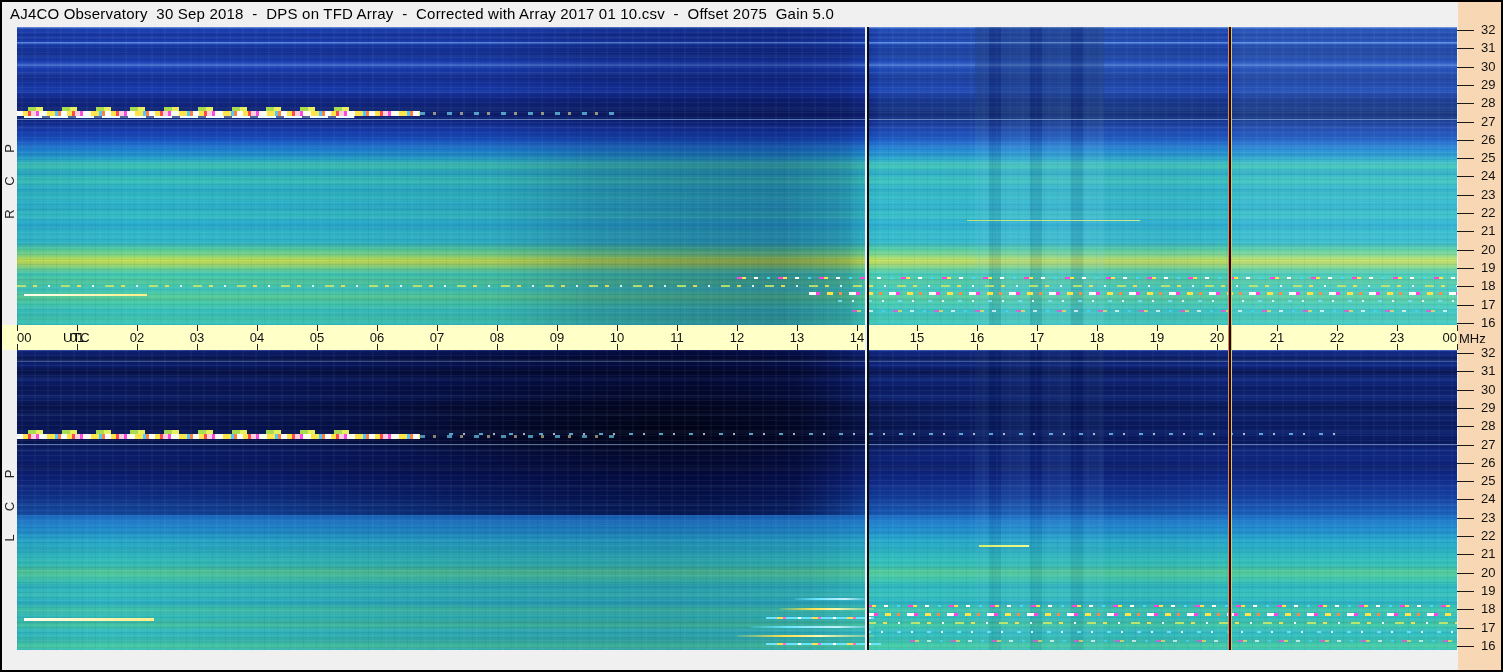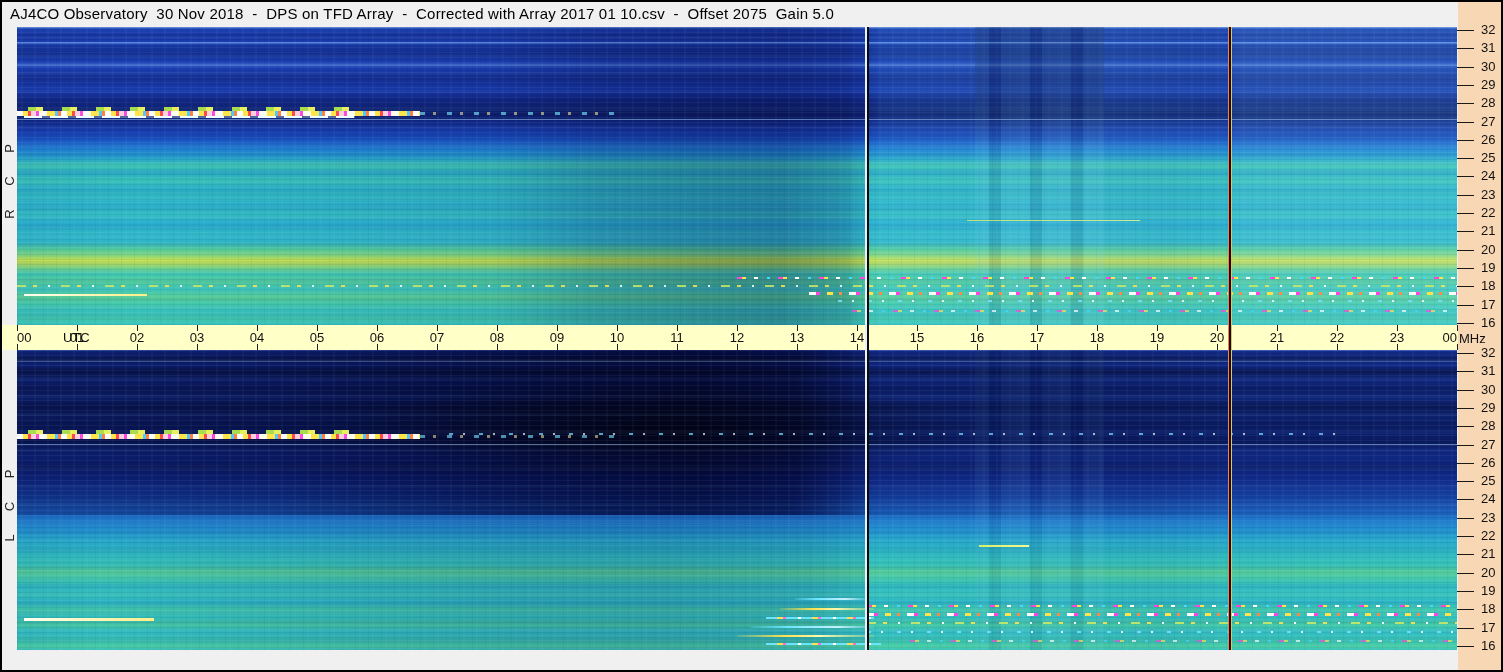--- a/index.html
+++ b/index.html
@@ -118,21 +118,21 @@
   
   .gap { position:absolute; top:25px; height:623px; width:4px; z-index:6; }
   #gap1 { left:863px; background:linear-gradient(to right, #e8f0ff 0 2px, #0a0a0a 2px 4px); }
   #gap2 { left:1226px; background:linear-gradient(to right, #ff7a50 0 1px, #0e0e0e 1px 3px, #e8c84a 3px 4px); }
 </style>
 </head>
 <body>
 
 <div id="frame">
 
-  <div id="title-bar">AJ4CO Observatory  30 Nov 2018  -  DPS on TFD Array  -  Corrected with Array 2017 01 10.csv  -  Offset 2075  Gain 5.0</div>
+  <div id="title-bar">AJ4CO Observatory  30 Sep 2018  -  DPS on TFD Array  -  Corrected with Array 2017 01 10.csv  -  Offset 2075  Gain 5.0</div>
 
   <div id="rcp-label-box" class="side-label-box">
     <span class="side-label">R C P</span>
   </div>
 
   <div id="lcp-label-box" class="side-label-box">
     <span class="side-label">L C P</span>
   </div>
 
   <div id="rcp-panel" class="panel">

